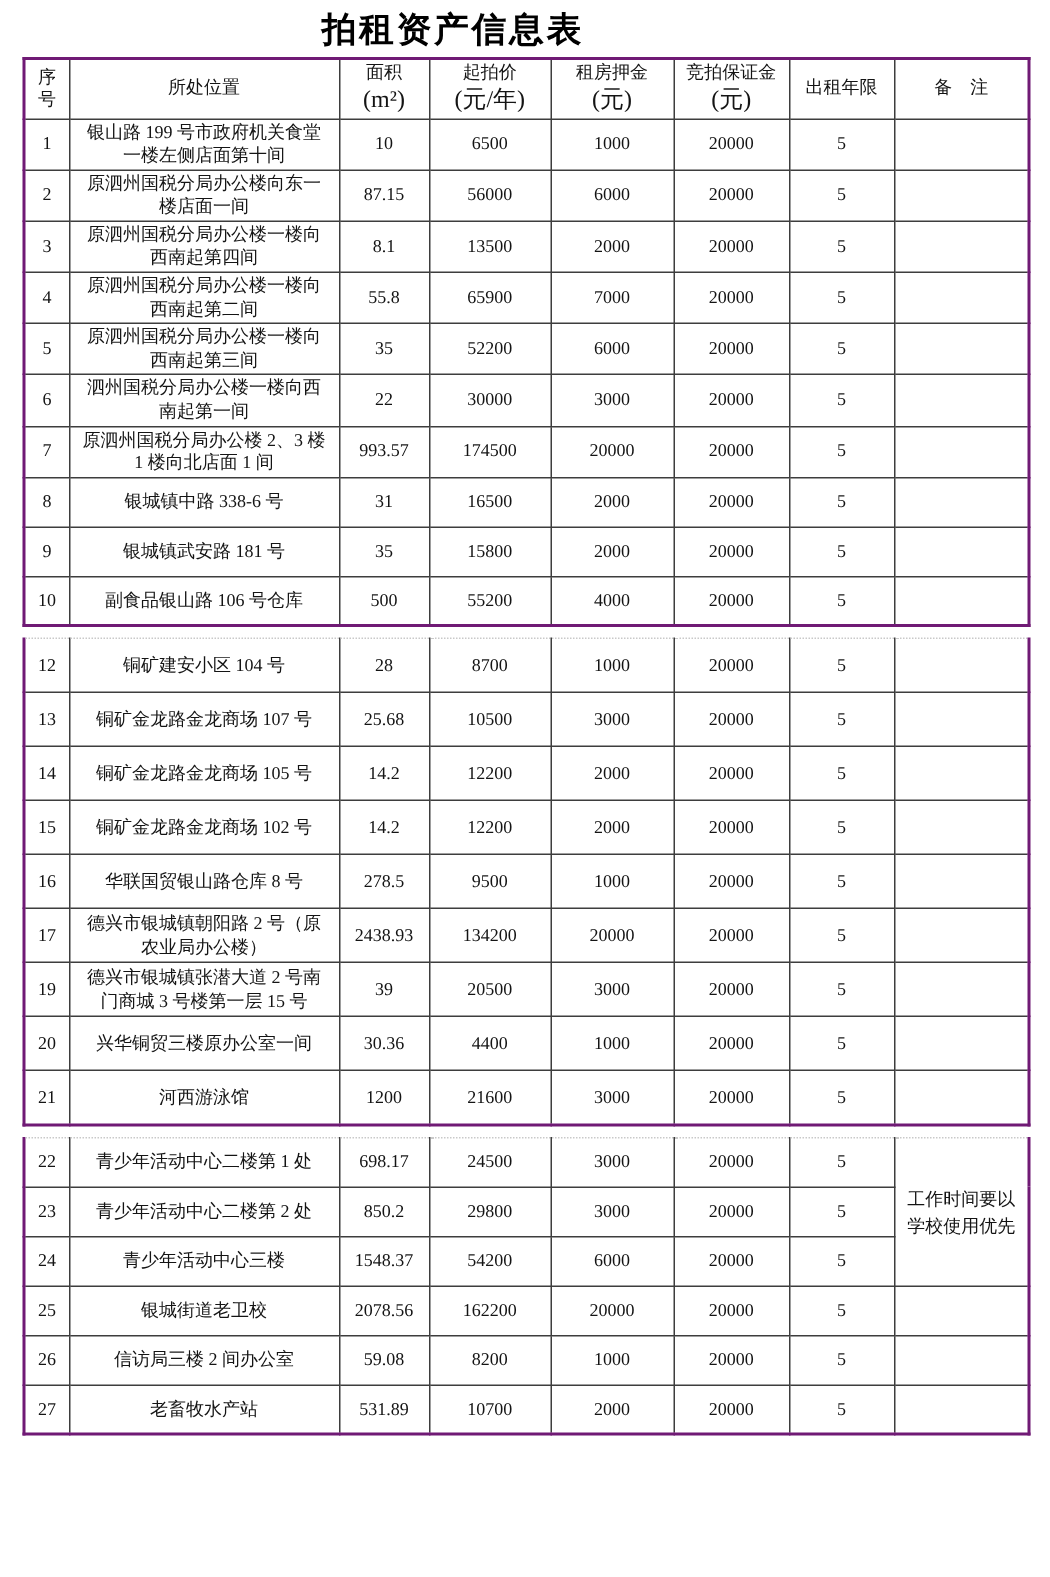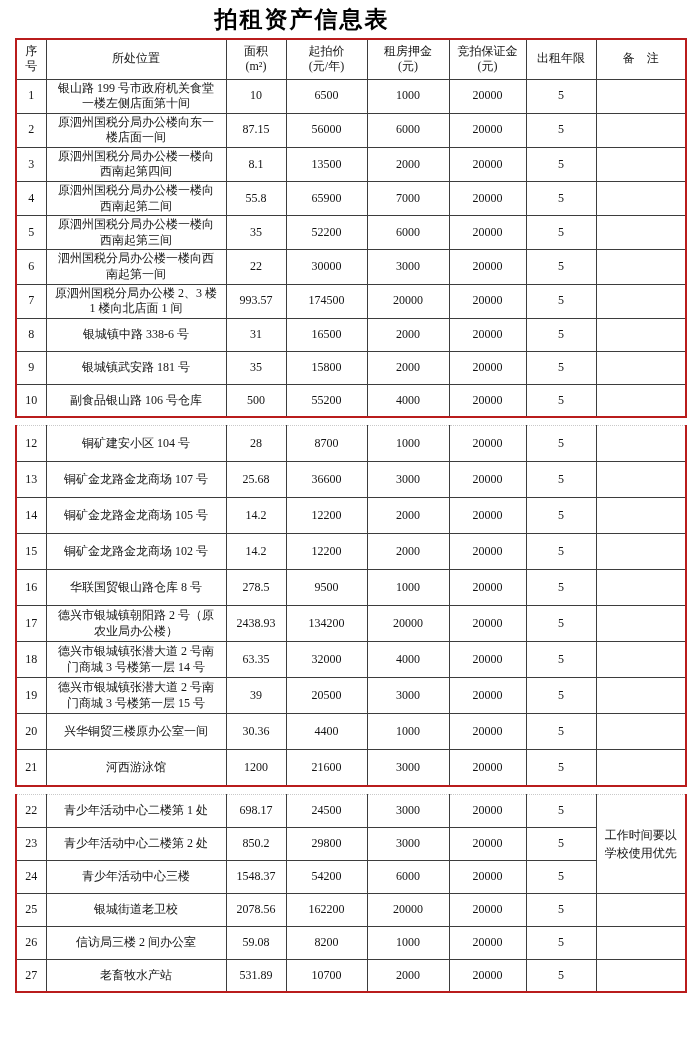--- a/index.html
+++ b/index.html
@@ -15,38 +15,38 @@
     font-weight: bold;
     letter-spacing: 2px;
     padding-top: 4px;
     color: #000;
   }
   table.grid {
     border-collapse: collapse;
     table-layout: fixed;
     width: 670px;
     margin-left: 15px;
-    border: 2px solid #b91c1c;
+    border: 2px solid #701a75;
   }
   table.grid.first { margin-top: 3px; }
   table.grid.cont { margin-top: 7px; border-top: none; }
   table.grid.cont tr:first-child td { border-top: 1px dotted #c9c9c9; }
   th, td {
     border: 1px solid #3d3d3d;
     text-align: center;
     vertical-align: middle;
     font-size: 12px;
     padding: 1px 3px;
     line-height: 1.3;
     word-break: break-all;
   }
   thead tr { height: 40px; }
   th { font-weight: normal; color: #141414; }
   th .hdr-label { display: block; }
-  th .hdr-sub { display: block; font-size: 12px; }
+  th .hdr-sub { display: block; font-size: 16px; }
   table.s1 tbody tr { height: 33px; }
   table.s2 tbody tr { height: 36px; }
   table.s3 tbody tr { height: 33px; }
   td.loc { padding: 1px 6px; margin-left: 20px; }
   .remark-text {
     width: 6em;
     margin: 0 auto;
     text-align: center;
     line-height: 1.5;
   }
@@ -223,21 +223,21 @@
           <td>8700</td>
           <td>1000</td>
           <td>20000</td>
           <td>5</td>
           <td></td>
         </tr>
         <tr>
           <td>13</td>
           <td class="loc">铜矿金龙路金龙商场 107 号</td>
           <td>25.68</td>
-          <td>36600</td>
+          <td>10500</td>
           <td>3000</td>
           <td>20000</td>
           <td>5</td>
           <td></td>
         </tr>
         <tr>
           <td>14</td>
           <td class="loc">铜矿金龙路金龙商场 105 号</td>
           <td>14.2</td>
           <td>12200</td>
@@ -265,30 +265,20 @@
           <td>20000</td>
           <td>5</td>
           <td></td>
         </tr>
         <tr>
           <td>17</td>
           <td class="loc">德兴市银城镇朝阳路 2 号（原农业局办公楼）</td>
           <td>2438.93</td>
           <td>134200</td>
           <td>20000</td>
-          <td>20000</td>
-          <td>5</td>
-          <td></td>
-        </tr>
-        <tr>
-          <td>18</td>
-          <td class="loc">德兴市银城镇张潜大道 2 号南门商城 3 号楼第一层 14 号</td>
-          <td>63.35</td>
-          <td>32000</td>
-          <td>4000</td>
           <td>20000</td>
           <td>5</td>
           <td></td>
         </tr>
         <tr>
           <td>19</td>
           <td class="loc">德兴市银城镇张潜大道 2 号南门商城 3 号楼第一层 15 号</td>
           <td>39</td>
           <td>20500</td>
           <td>3000</td>

